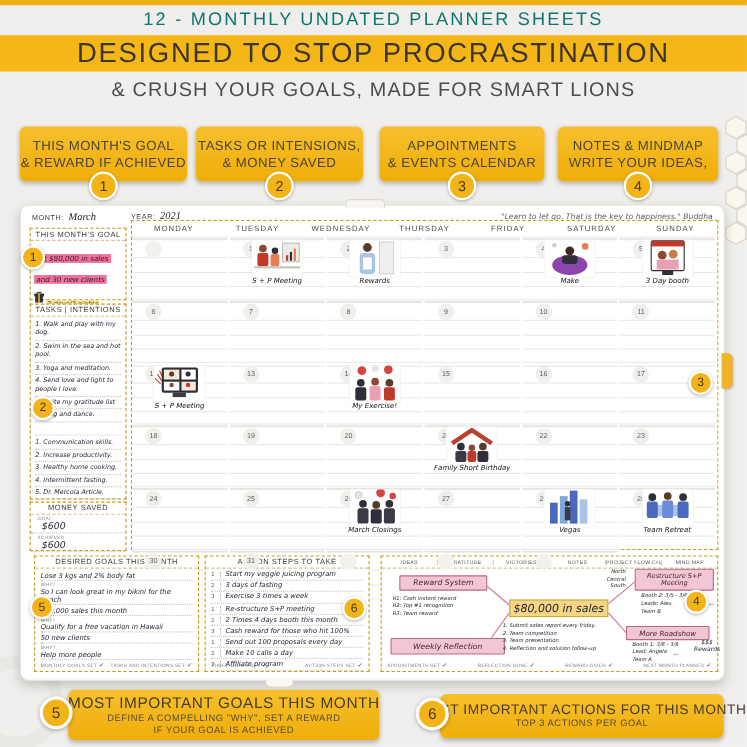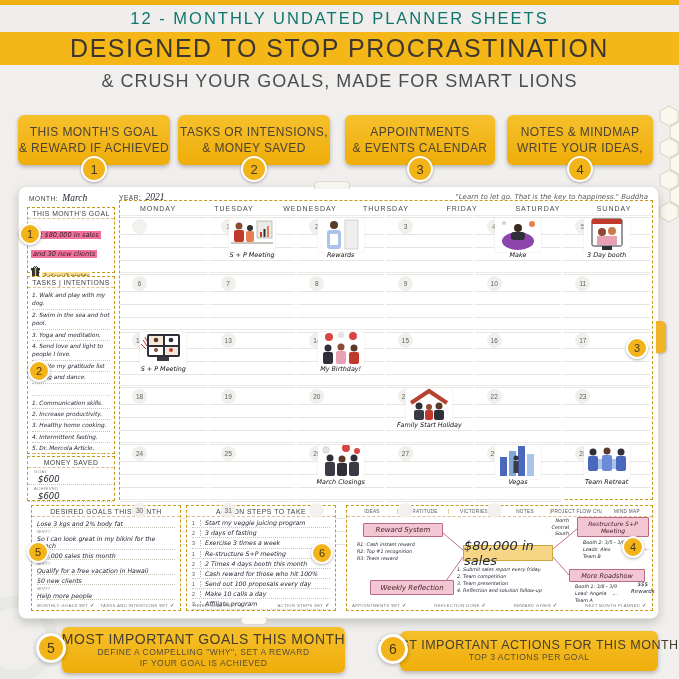--- a/index.html
+++ b/index.html
@@ -103,21 +103,21 @@
   
   .mm-box { position:absolute; left:327px; top:318px; width:307px; height:106px; }
   .mm-tabs { display:flex; height:11px; align-items:center; border-bottom:1px dashed #d8c28a; }
   .mm-tab { flex:1; text-align:center; font-size:4.7px; letter-spacing:.3px; color:#555; border-left:1px dashed #e0cf9e; white-space:nowrap; overflow:hidden; }
   .mm-tab:first-child { border-left:none; }
   .mm-body { position:absolute; left:0; right:0; top:11px; bottom:9px; }
   .mm-pink { position:absolute; background:#F2C6D2; border:1px solid #B96A85; color:#45222e;
              display:flex; align-items:center; justify-content:center; text-align:center; border-radius:1px; }
   .mm-list { position:absolute; font-size:4.8px; line-height:1.45; color:#222733; }
   .mm-center { position:absolute; left:116px; top:28px; width:90px; height:16px; background:#F6D584; border:1px solid #C9A93F;
-             display:flex; align-items:center; justify-content:center; font-size:13px; }
+             display:flex; align-items:center; justify-content:center; font-size:10px;text-align:center; }
   .mm-regions { position:absolute; left:188px; top:1px; width:34px; text-align:right; font-size:4.8px; line-height:1.4; }
   .mm-conn { position:absolute; left:0; top:0; pointer-events:none; }
   .mm-arrow { position:absolute; color:#B96A85; font-size:8px; line-height:1; }
   .mm-rewards { position:absolute; left:284px; top:64px; text-align:center; font-size:5.5px; line-height:1.3; }
 
   
   .marker { position:absolute; width:22px; height:22px; border-radius:50%; background:#F2B418;
             border:2px solid #fff; box-shadow:0 1px 3px rgba(0,0,0,.3); z-index:5;
             display:flex; align-items:center; justify-content:center; font-size:11px; color:#4a3a14; }
 
@@ -357,21 +357,21 @@
                 <circle cx="11" cy="5" r="4" fill="#D64541"></circle>
                 <circle cx="35" cy="4" r="4" fill="#D64541"></circle>
                 <circle cx="23" cy="3" r="3.2" fill="#e6e4e0"></circle>
                 <circle cx="10" cy="16" r="3.5" fill="#2f2f3a"></circle>
                 <rect x="5" y="20" width="10" height="12" rx="2" fill="#2f2f3a"></rect>
                 <circle cx="23" cy="15" r="3.5" fill="#8C4A32"></circle>
                 <rect x="18" y="19" width="10" height="13" rx="2" fill="#E8A0B4"></rect>
                 <circle cx="36" cy="16" r="3.5" fill="#5a3b2a"></circle>
                 <rect x="31" y="20" width="10" height="12" rx="2" fill="#C0392B"></rect>
               </svg></div>
-            <div class="evt-caption hand">My Birthday!</div>
+            <div class="evt-caption hand">My Exercise!</div>
           </div>
         </div>
         <div class="cell">
           <span class="daynum">15</span>
         </div>
         <div class="cell">
           <span class="daynum">16</span>
         </div>
         <div class="cell">
           <span class="daynum">17</span>
@@ -390,21 +390,21 @@
           <div class="evt">
             <div class="illo"><svg width="46" height="34" viewBox="0 0 46 34">
                 <path d="M5 15 L23 3 L41 15" stroke="#B5432F" stroke-width="4" fill="none"></path>
                 <circle cx="13" cy="18" r="3.5" fill="#2f2f3a"></circle>
                 <rect x="8" y="22" width="10" height="10" rx="2" fill="#3a3a44"></rect>
                 <circle cx="23" cy="19" r="3" fill="#8C4A32"></circle>
                 <rect x="19" y="22" width="8" height="10" rx="2" fill="#C0392B"></rect>
                 <circle cx="33" cy="18" r="3.5" fill="#5a3b2a"></circle>
                 <rect x="28" y="22" width="10" height="10" rx="2" fill="#2f2f3a"></rect>
               </svg></div>
-            <div class="evt-caption hand">Family Start Holiday</div>
+            <div class="evt-caption hand">Family Short Birthday</div>
           </div>
         </div>
         <div class="cell">
           <span class="daynum">22</span>
         </div>
         <div class="cell">
           <span class="daynum">23</span>
         </div>
         <div class="cell">
           <span class="daynum">24</span>
@@ -561,21 +561,21 @@
           <path d="M206 32 L230 12"></path>
           <path d="M206 40 L222 58"></path>
         </g>
       </svg>
       <div class="mm-pink hand" style="left:16px; top:6px; width:80px; height:14px; font-size:7px;">Reward System</div>
       <div class="mm-list hand" style="left:10px; top:25px;">
           <div>R1: Cash instant reward</div>
           <div>R2: Top #1 recognition</div>
           <div>R3: Team reward</div>
         </div>
-      <div class="mm-pink hand" style="left:23px; top:63px; width:84px; height:15px; font-size:7px;">Weekly Reflection</div>
+      <div class="mm-pink hand" style="left:8px; top:63px; width:104px; height:15px; font-size:7px;">Weekly Reflection</div>
       <div class="mm-center hand">$80,000 in sales</div>
       <div class="mm-list hand" style="left:110px; top:50px;">
           <div>1. Submit sales report every friday.</div>
           <div>2. Team competition</div>
           <div>3. Team presentation</div>
           <div>4. Reflection and solution follow-up</div>
         </div>
       <div class="mm-regions hand">
           <div>North</div>
           <div>Central</div>

